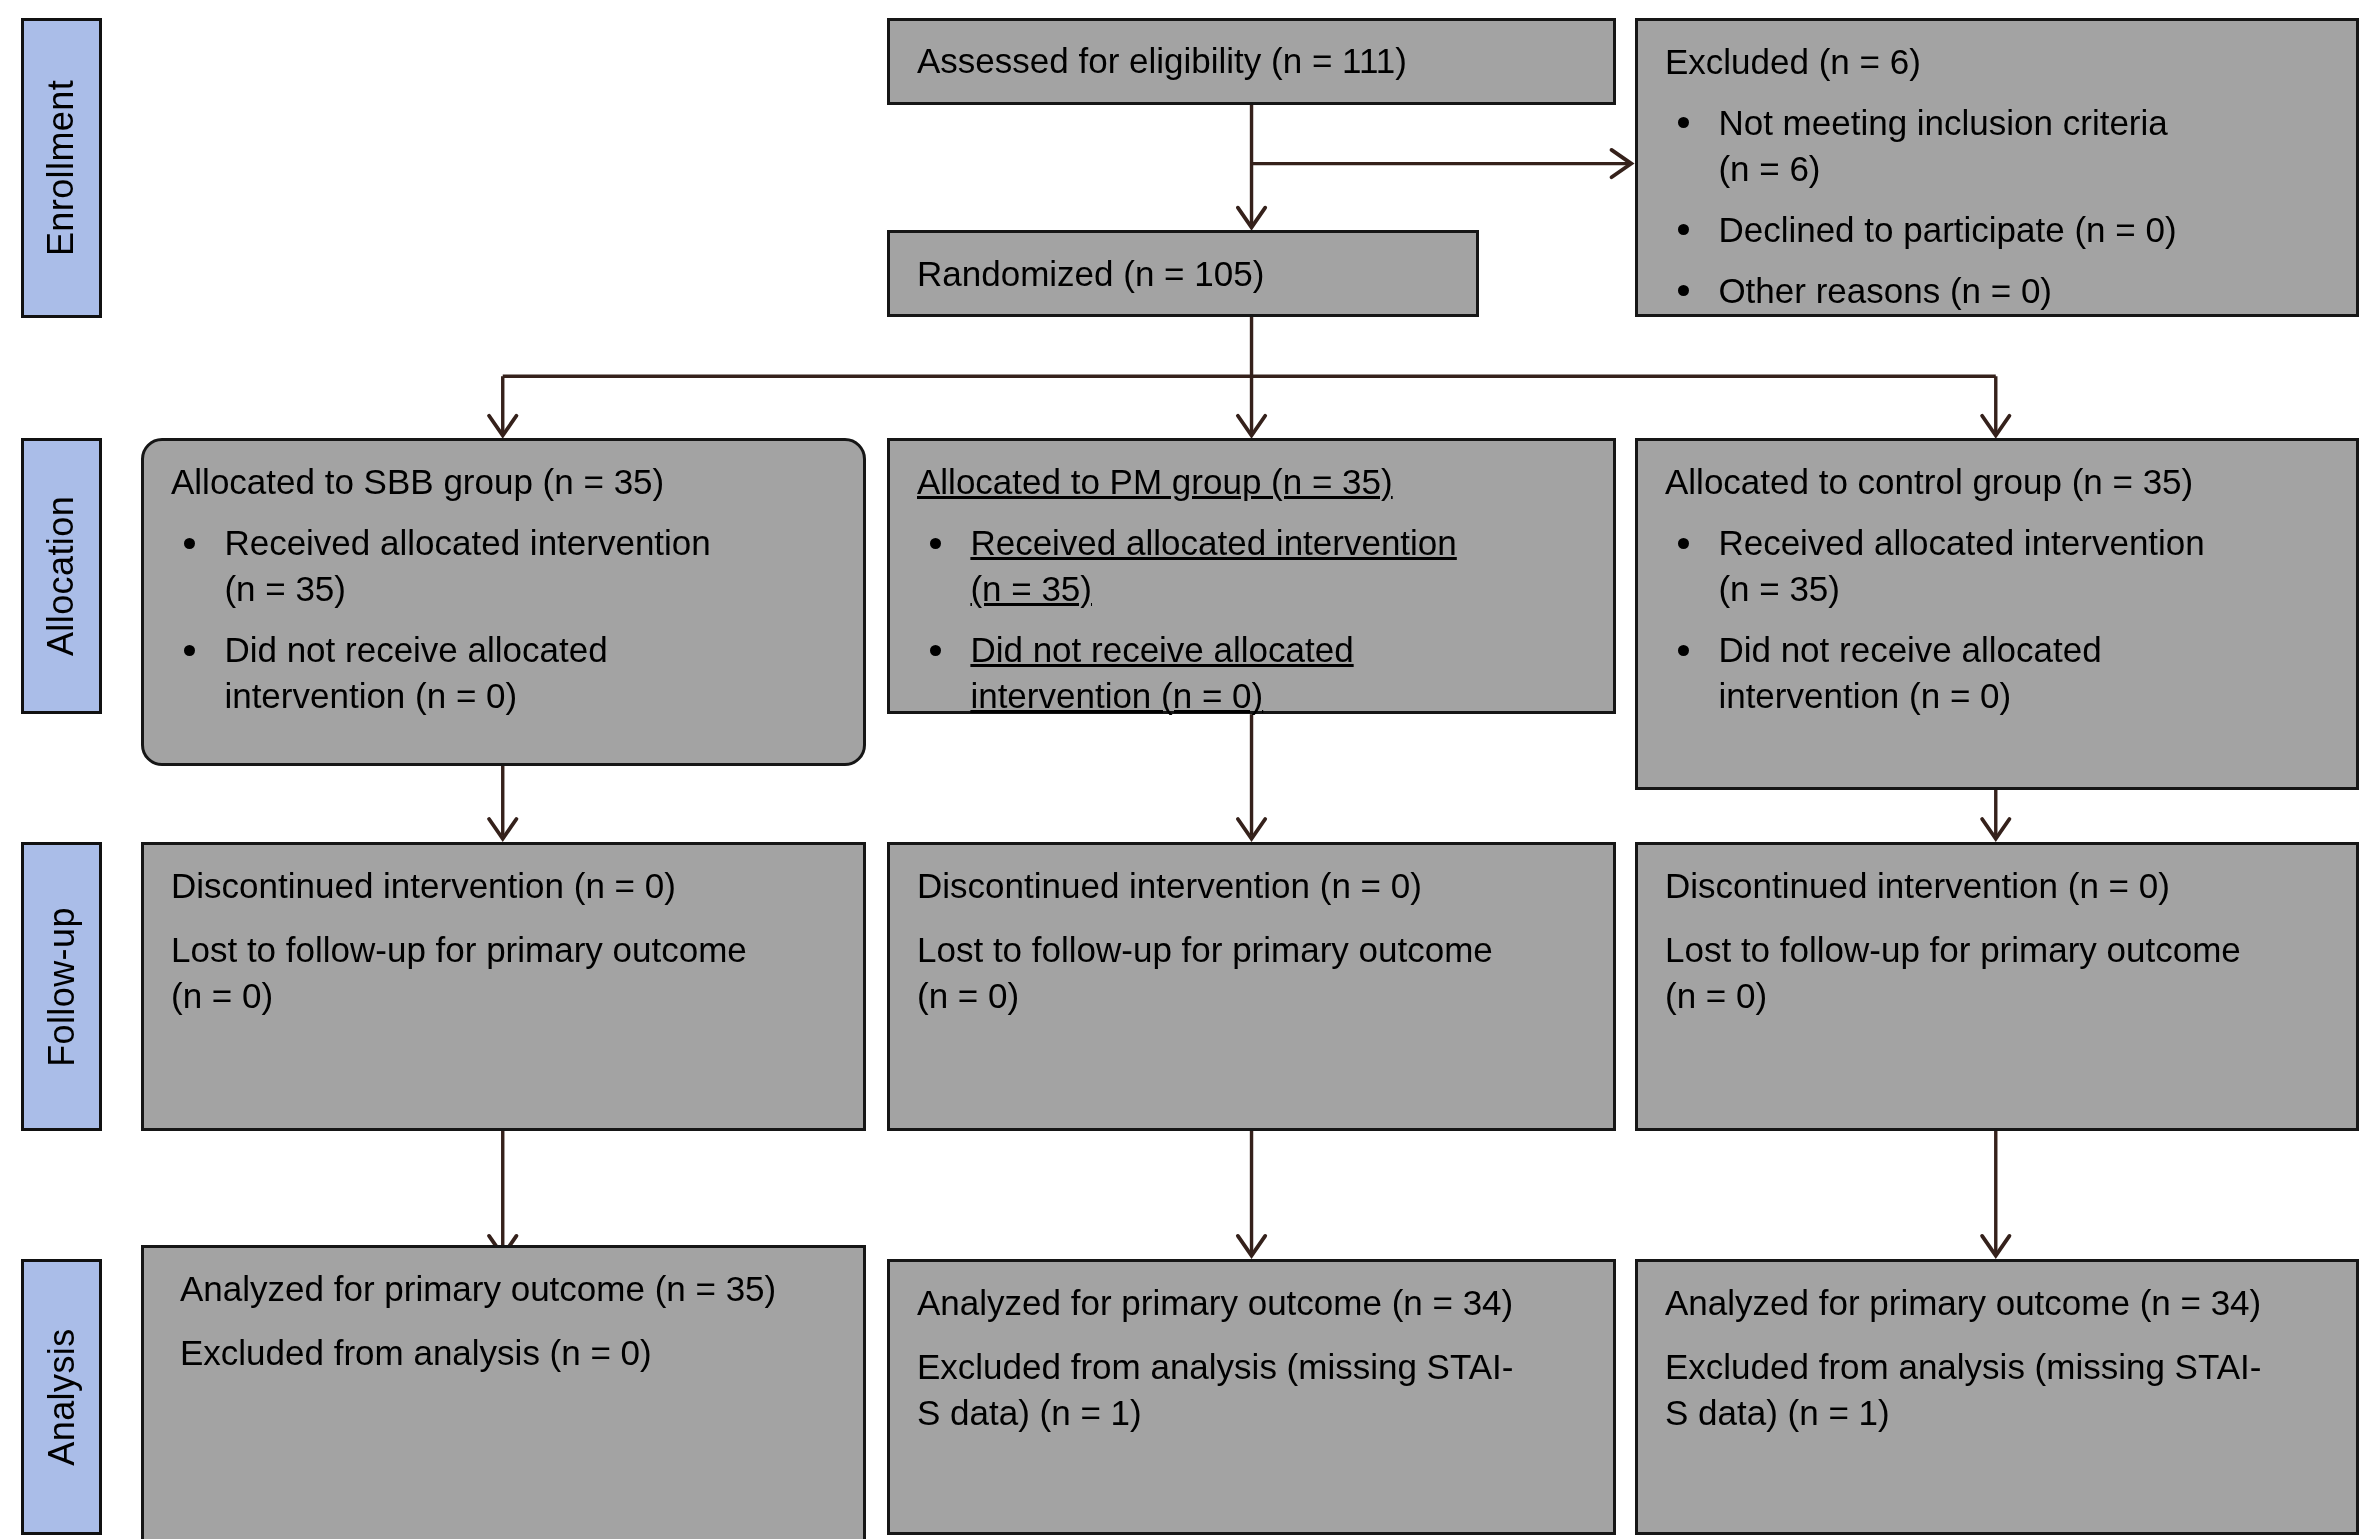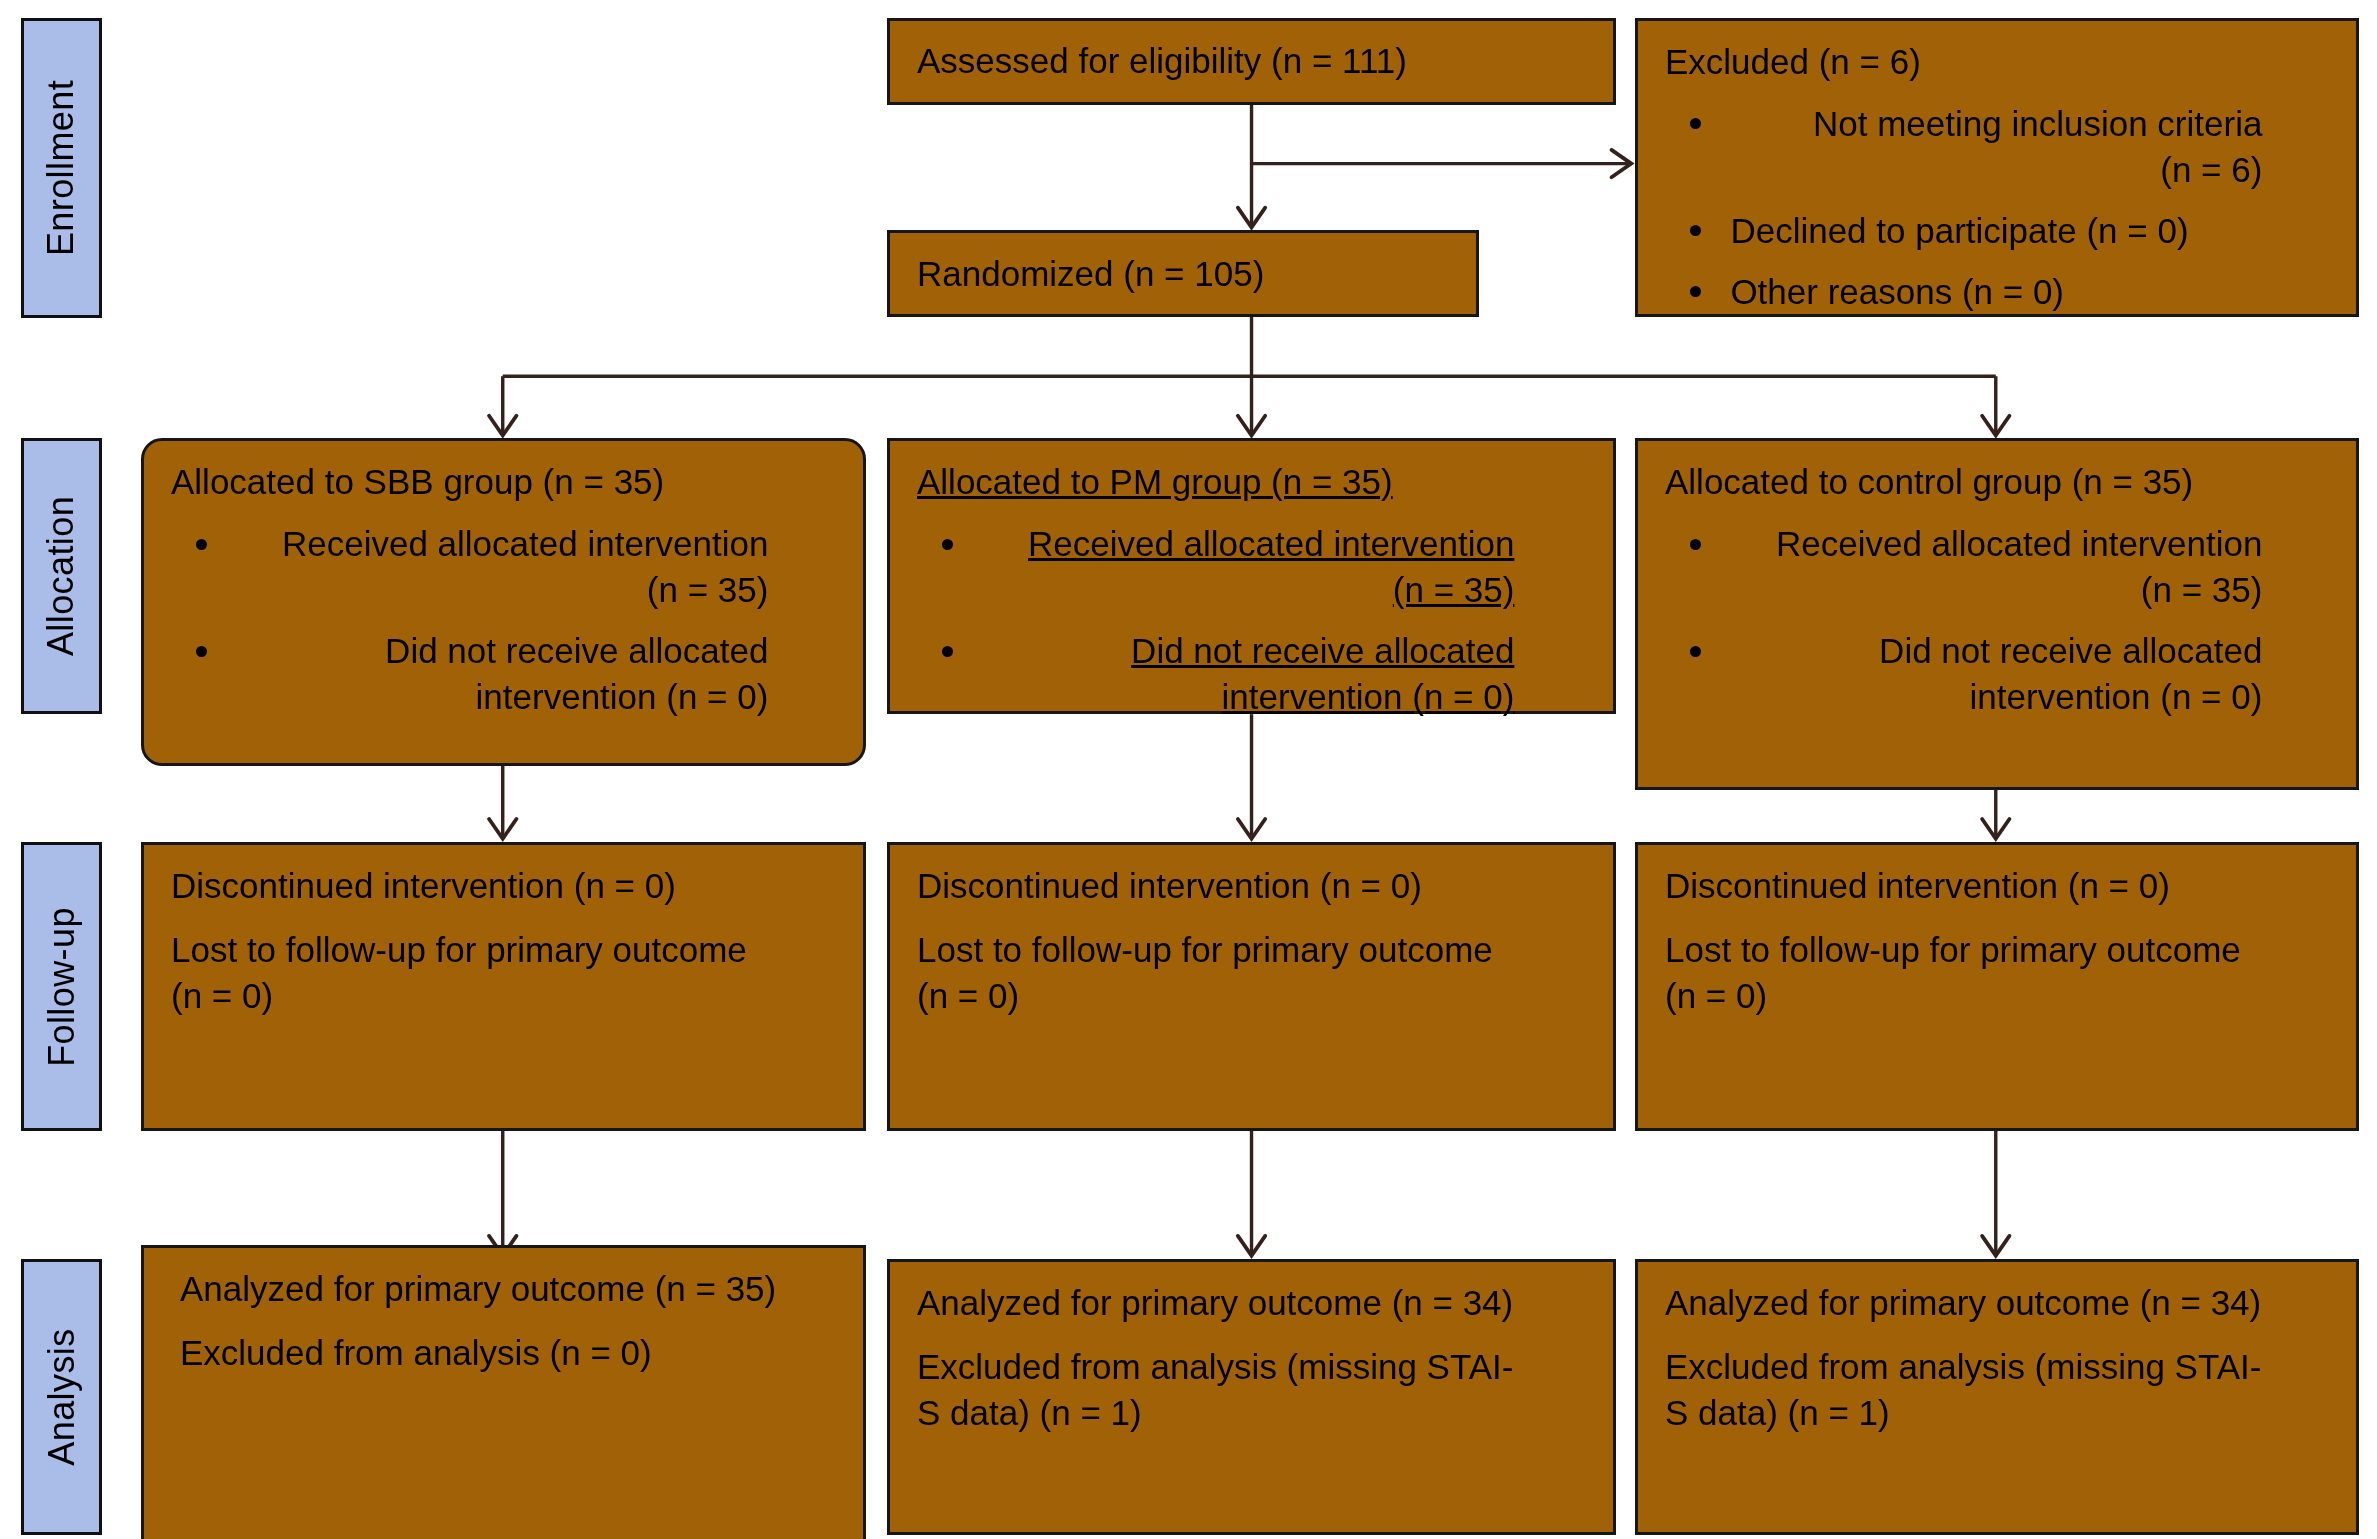--- a/index.html
+++ b/index.html
@@ -13,37 +13,37 @@
     position: relative;
     overflow: hidden;
     font-family: "Liberation Sans", "DejaVu Sans", sans-serif;
     color: #000000;
   }
   .canvas { position: absolute; inset: 0; }
 
   
   .box {
     position: absolute;
-    background: #a16207;
+    background: #a3a3a3;
     border: 3px solid #161616;
     box-sizing: border-box;
     font-size: 35px;
     line-height: 46px;
     color: #000000;
   }
   .box.center {
     display: flex;
     align-items: center;
     padding: 0 27px;
   }
   .box.pad { padding: 18px 23px 18px 27px; }
 
   .title { margin: 0 0 15px 0; }
 
-  ul.bullets { list-style: none; margin: 16px; padding: 0; text-align: right; }
+  ul.bullets { list-style: none; margin: 4px; padding: 0; }
   li.bullet { display: flex; align-items: flex-start; margin-top: 15px; }
   .dot {
     flex: 0 0 auto;
     width: 11.4px; height: 11.4px;
     border-radius: 50%;
     background: #000;
     margin: 17.5px 29px 0 9px;
   }
   .btxt { max-width: 532px; }
 

